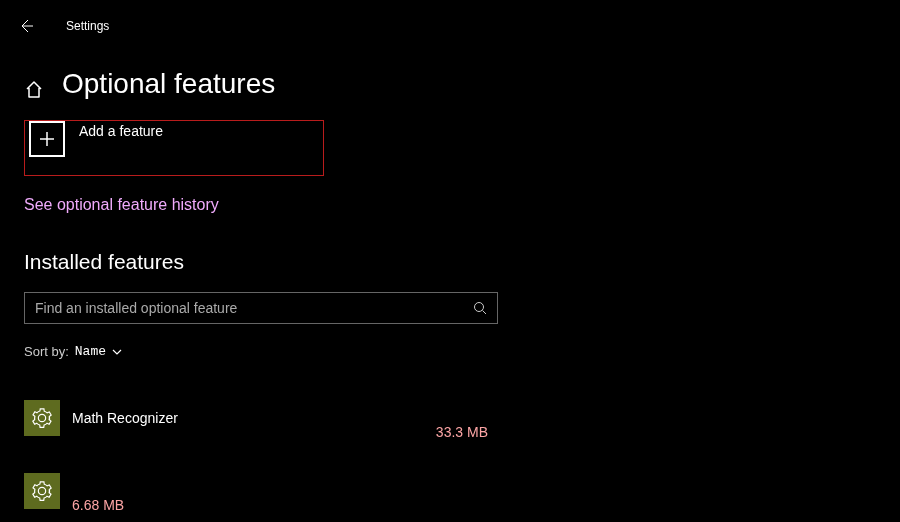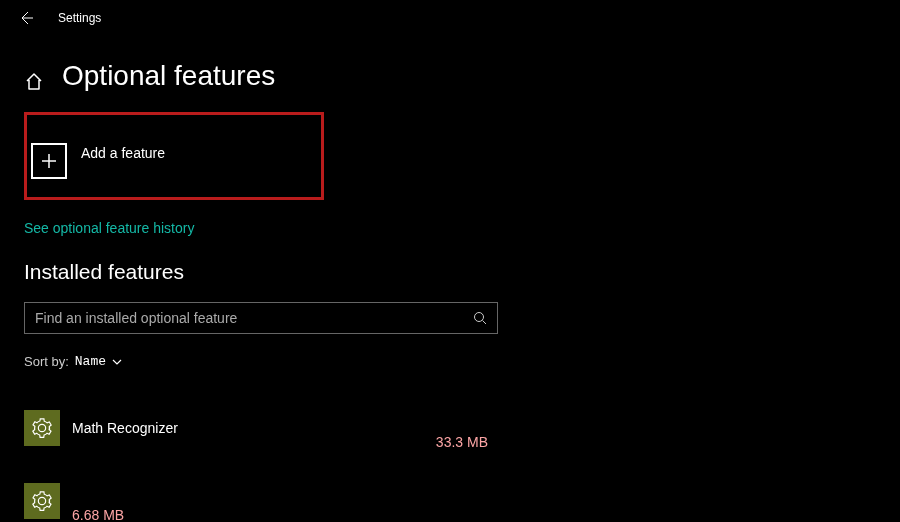--- a/index.html
+++ b/index.html
@@ -8,21 +8,22 @@
     color: #fff;
     font-family: "Segoe UI", Arial, sans-serif;
     width: 900px;
     height: 522px;
     overflow: hidden;
   }
   .titlebar {
     display: flex;
     align-items: center;
     padding: 10px 18px;
-    gap: 24px;
+    gap: 32px;
+    margin-top: 8px;
   }
   .back-arrow {
     width: 16px;
     height: 16px;
     display: flex;
     align-items: center;
     justify-content: center;
   }
   .titlebar-text {
     font-size: 12px;
@@ -42,48 +43,48 @@
     justify-content: center;
   }
   .page-title {
     font-size: 28px;
     font-weight: 400;
   }
   .content {
     padding: 0 24px;
   }
   .highlight-box {
-    border: 3px solid #b91c1c;
-    padding: 28px 10px 18px 4px;
+    border: 1px solid #b91c1c;
+    padding: 0 10px 18px 4px;
     width: 300px;
     display: flex;
     align-items: center;
     gap: 14px;
     margin-bottom: 14px;
   }
   .plus-box {
     width: 36px;
     height: 36px;
     border: 2px solid #fff;
     display: flex;
     align-items: center;
     justify-content: center;
   }
   .add-feature-label {
     font-size: 14px;
     position: relative;
     top: -8px;
   }
   .history-link {
-    color: #14b8a6;
-    font-size: 14px;
+    color: #f0abfc;
+    font-size: 16px;
     cursor: pointer;
     display: inline-block;
     margin-top: 6px;
-    margin-bottom: 24px;
+    margin-bottom: 36px;
   }
   .section-title {
     font-size: 21px;
     font-weight: 400;
     margin-bottom: 18px;
   }
   .search-box {
     width: 474px;
     height: 32px;
     border: 1px solid #666;

